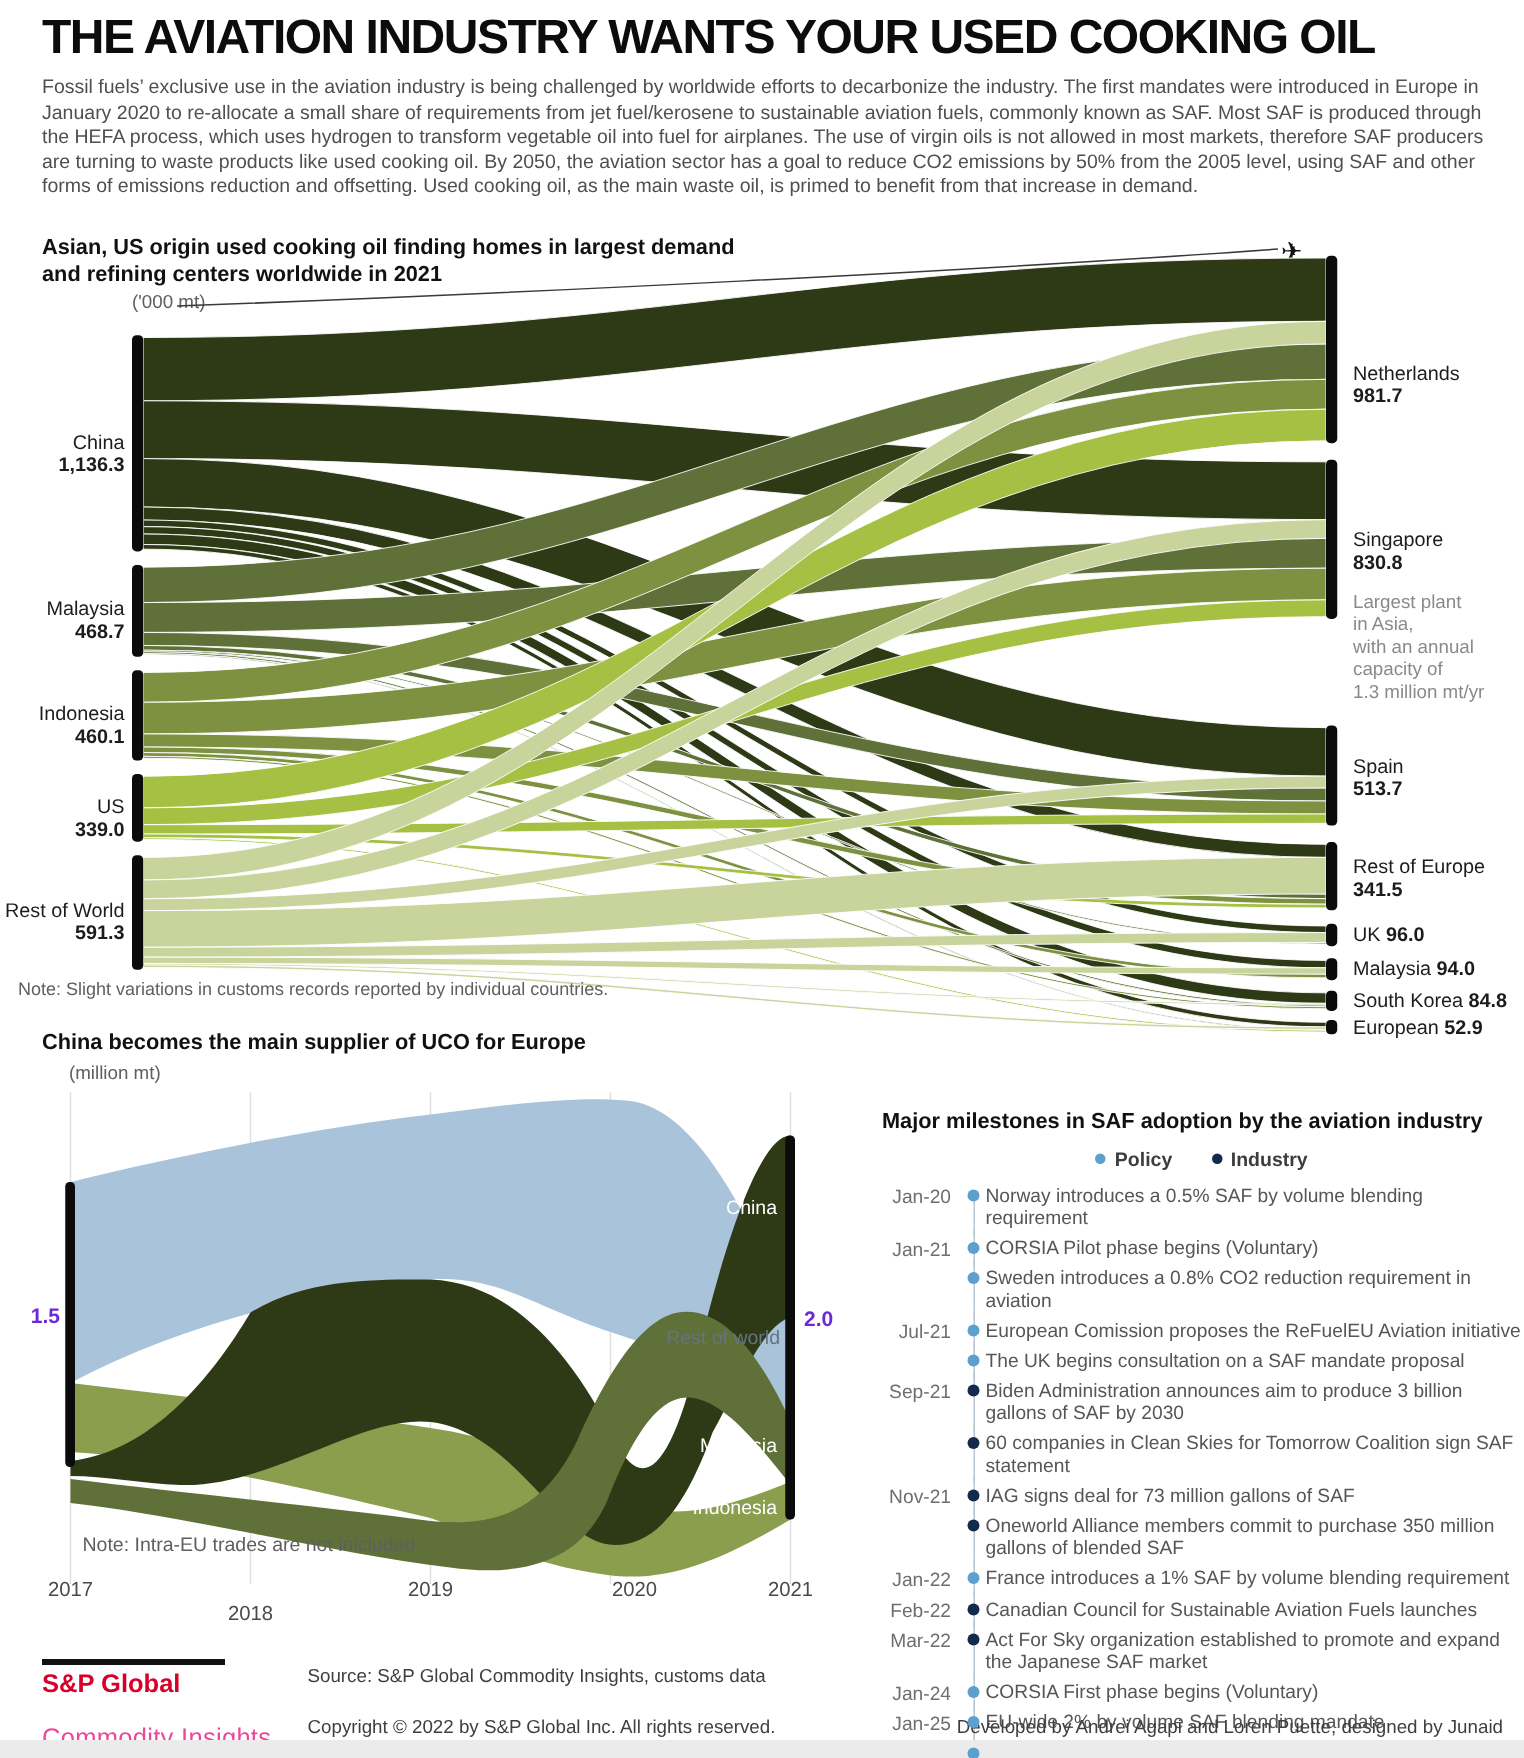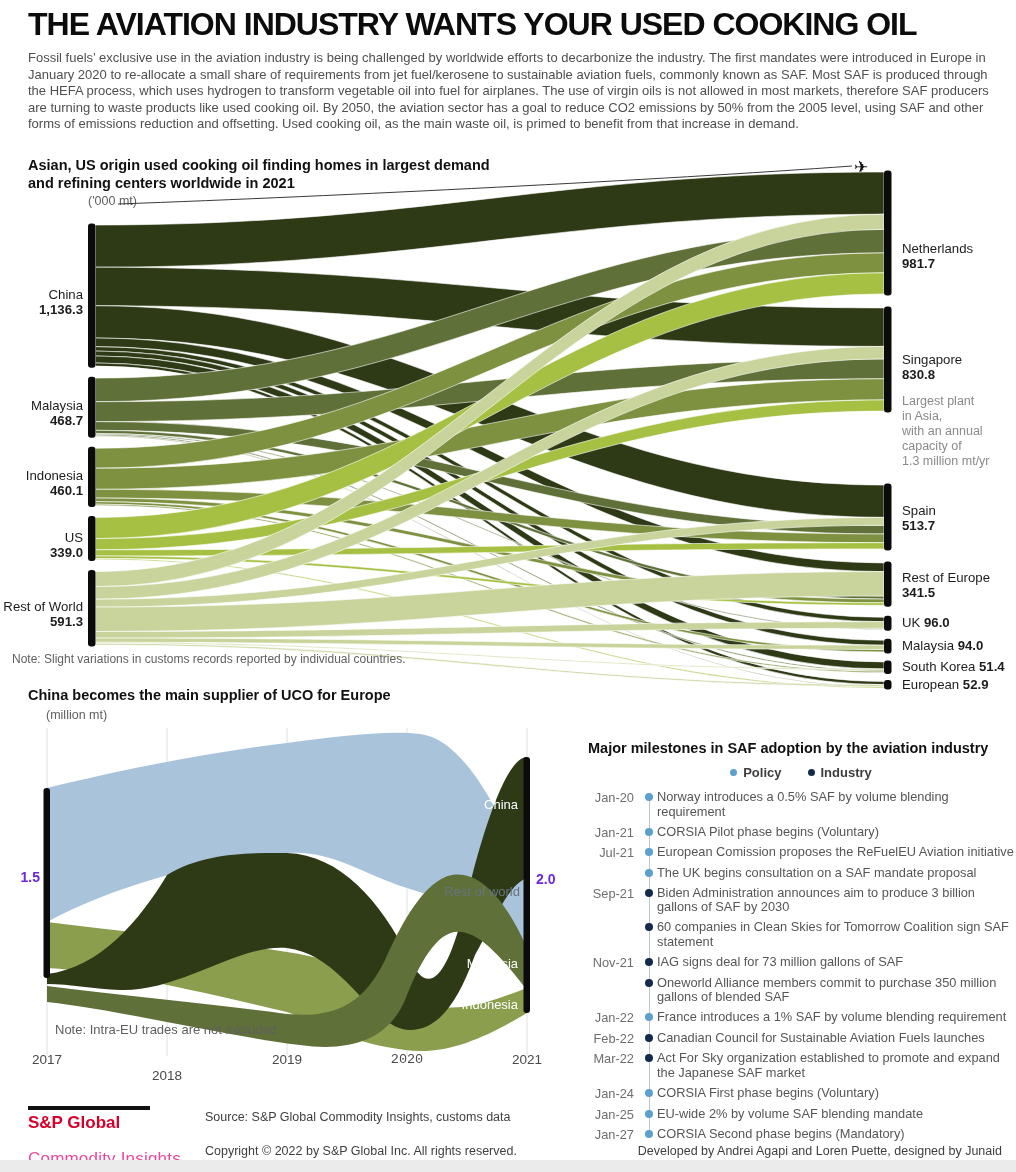--- a/index.html
+++ b/index.html
@@ -142,21 +142,21 @@
       <div class="sk-label sk-right" style="top: 503.013px;">
         <div>Spain</div>
         <div><b>513.7</b></div>
       </div>
       <div class="sk-label sk-right" style="top: 570.121px;">
         <div>Rest of Europe</div>
         <div><b>341.5</b></div>
       </div>
       <div class="sk-label sk-right" style="top: 615.29px; white-space: nowrap;"><span>UK </span><b>96.0</b></div>
       <div class="sk-label sk-right" style="top: 638.089px; white-space: nowrap;"><span>Malaysia </span><b>94.0</b></div>
-      <div class="sk-label sk-right" style="top: 659.192px; white-space: nowrap;"><span>South Korea </span><b>51.4</b></div>
+      <div class="sk-label sk-right" style="top: 659.192px; white-space: nowrap;"><span>South Korea </span><b>84.8</b></div>
       <div class="sk-label sk-right" style="top: 676.744px; white-space: nowrap;"><span>European </span><b>52.9</b></div>
     </div>
   <div class="annotation" style="top: 393.52px;">Largest plant
 in Asia,
 with an annual
 capacity of
 1.3 million mt/yr</div>
   <div class="note" style="left:12px;top:652px;">Note: Slight variations in customs records reported by individual countries.</div>
 
   <div class="chart-title" style="left:28px;top:686px;">China becomes the main supplier of UCO for Europe</div>
@@ -190,21 +190,21 @@
   <div class="total-label" style="left:536px;top:871px;">2.0</div>
 
   <div class="stream-label white" style="left:400px;top:797px;width:118px;">China</div>
   <div class="stream-label" style="left:395px;top:884px;width:125px;color:#667380;">Rest of world</div>
   <div class="stream-label white" style="left:400px;top:956px;width:118px;">Malaysia</div>
   <div class="stream-label white" style="left:395px;top:997px;width:123px;">Indonesia</div>
 
   <div class="axis-year" style="left:17px;top:1052px;">2017</div>
   <div class="axis-year" style="left:137px;top:1052px;margin-top:16px;">2018</div>
   <div class="axis-year" style="left:257px;top:1052px;">2019</div>
-  <div class="axis-year" style="left:377px;top:1052px;font-family:Liberation Mono, monospace;">2020</div>
+  <div class="axis-year" style="left:393px;top:1052px;">2020</div>
   <div class="axis-year" style="left:497px;top:1052px;">2021</div>
 
   <div class="note" style="left:55px;top:1022px;font-size:13px;">Note: Intra-EU trades are not inlcluded</div>
 
   <div class="timeline">
     <div class="tl-title">Major milestones in SAF adoption by the aviation industry</div>
     <div class="tl-legend">
       <span><span class="lg-dot" id="lg-dot-policy" style="background: rgb(92, 160, 207);"></span><span>Policy</span></span>
       <span><span class="lg-dot" id="lg-dot-industry" style="background: rgb(20, 42, 77);"></span><span>Industry</span></span>
     </div>
@@ -215,20 +215,27 @@
             <span class="tl-dot" style="background: rgb(92, 160, 207);"></span>
           </div>
           <div class="tl-text">Norway introduces a 0.5% SAF by volume blending requirement</div>
         </div>
         <div class="tl-row">
           <div class="tl-date">Jan-21</div>
           <div class="tl-dotcol">
             <span class="tl-dot" style="background: rgb(92, 160, 207);"></span>
           </div>
           <div class="tl-text">CORSIA Pilot phase begins (Voluntary)</div>
+        </div>
+        <div class="tl-row">
+          <div class="tl-date"></div>
+          <div class="tl-dotcol">
+            <span class="tl-dot" style="background: rgb(92, 160, 207);"></span>
+          </div>
+          <div class="tl-text">Sweden introduces a 0.8% CO2 reduction requirement in aviation</div>
         </div>
         <div class="tl-row">
           <div class="tl-date">Jul-21</div>
           <div class="tl-dotcol">
             <span class="tl-dot" style="background: rgb(92, 160, 207);"></span>
           </div>
           <div class="tl-text">European Comission proposes the ReFuelEU Aviation initiative</div>
         </div>
         <div class="tl-row">
           <div class="tl-date"></div>

